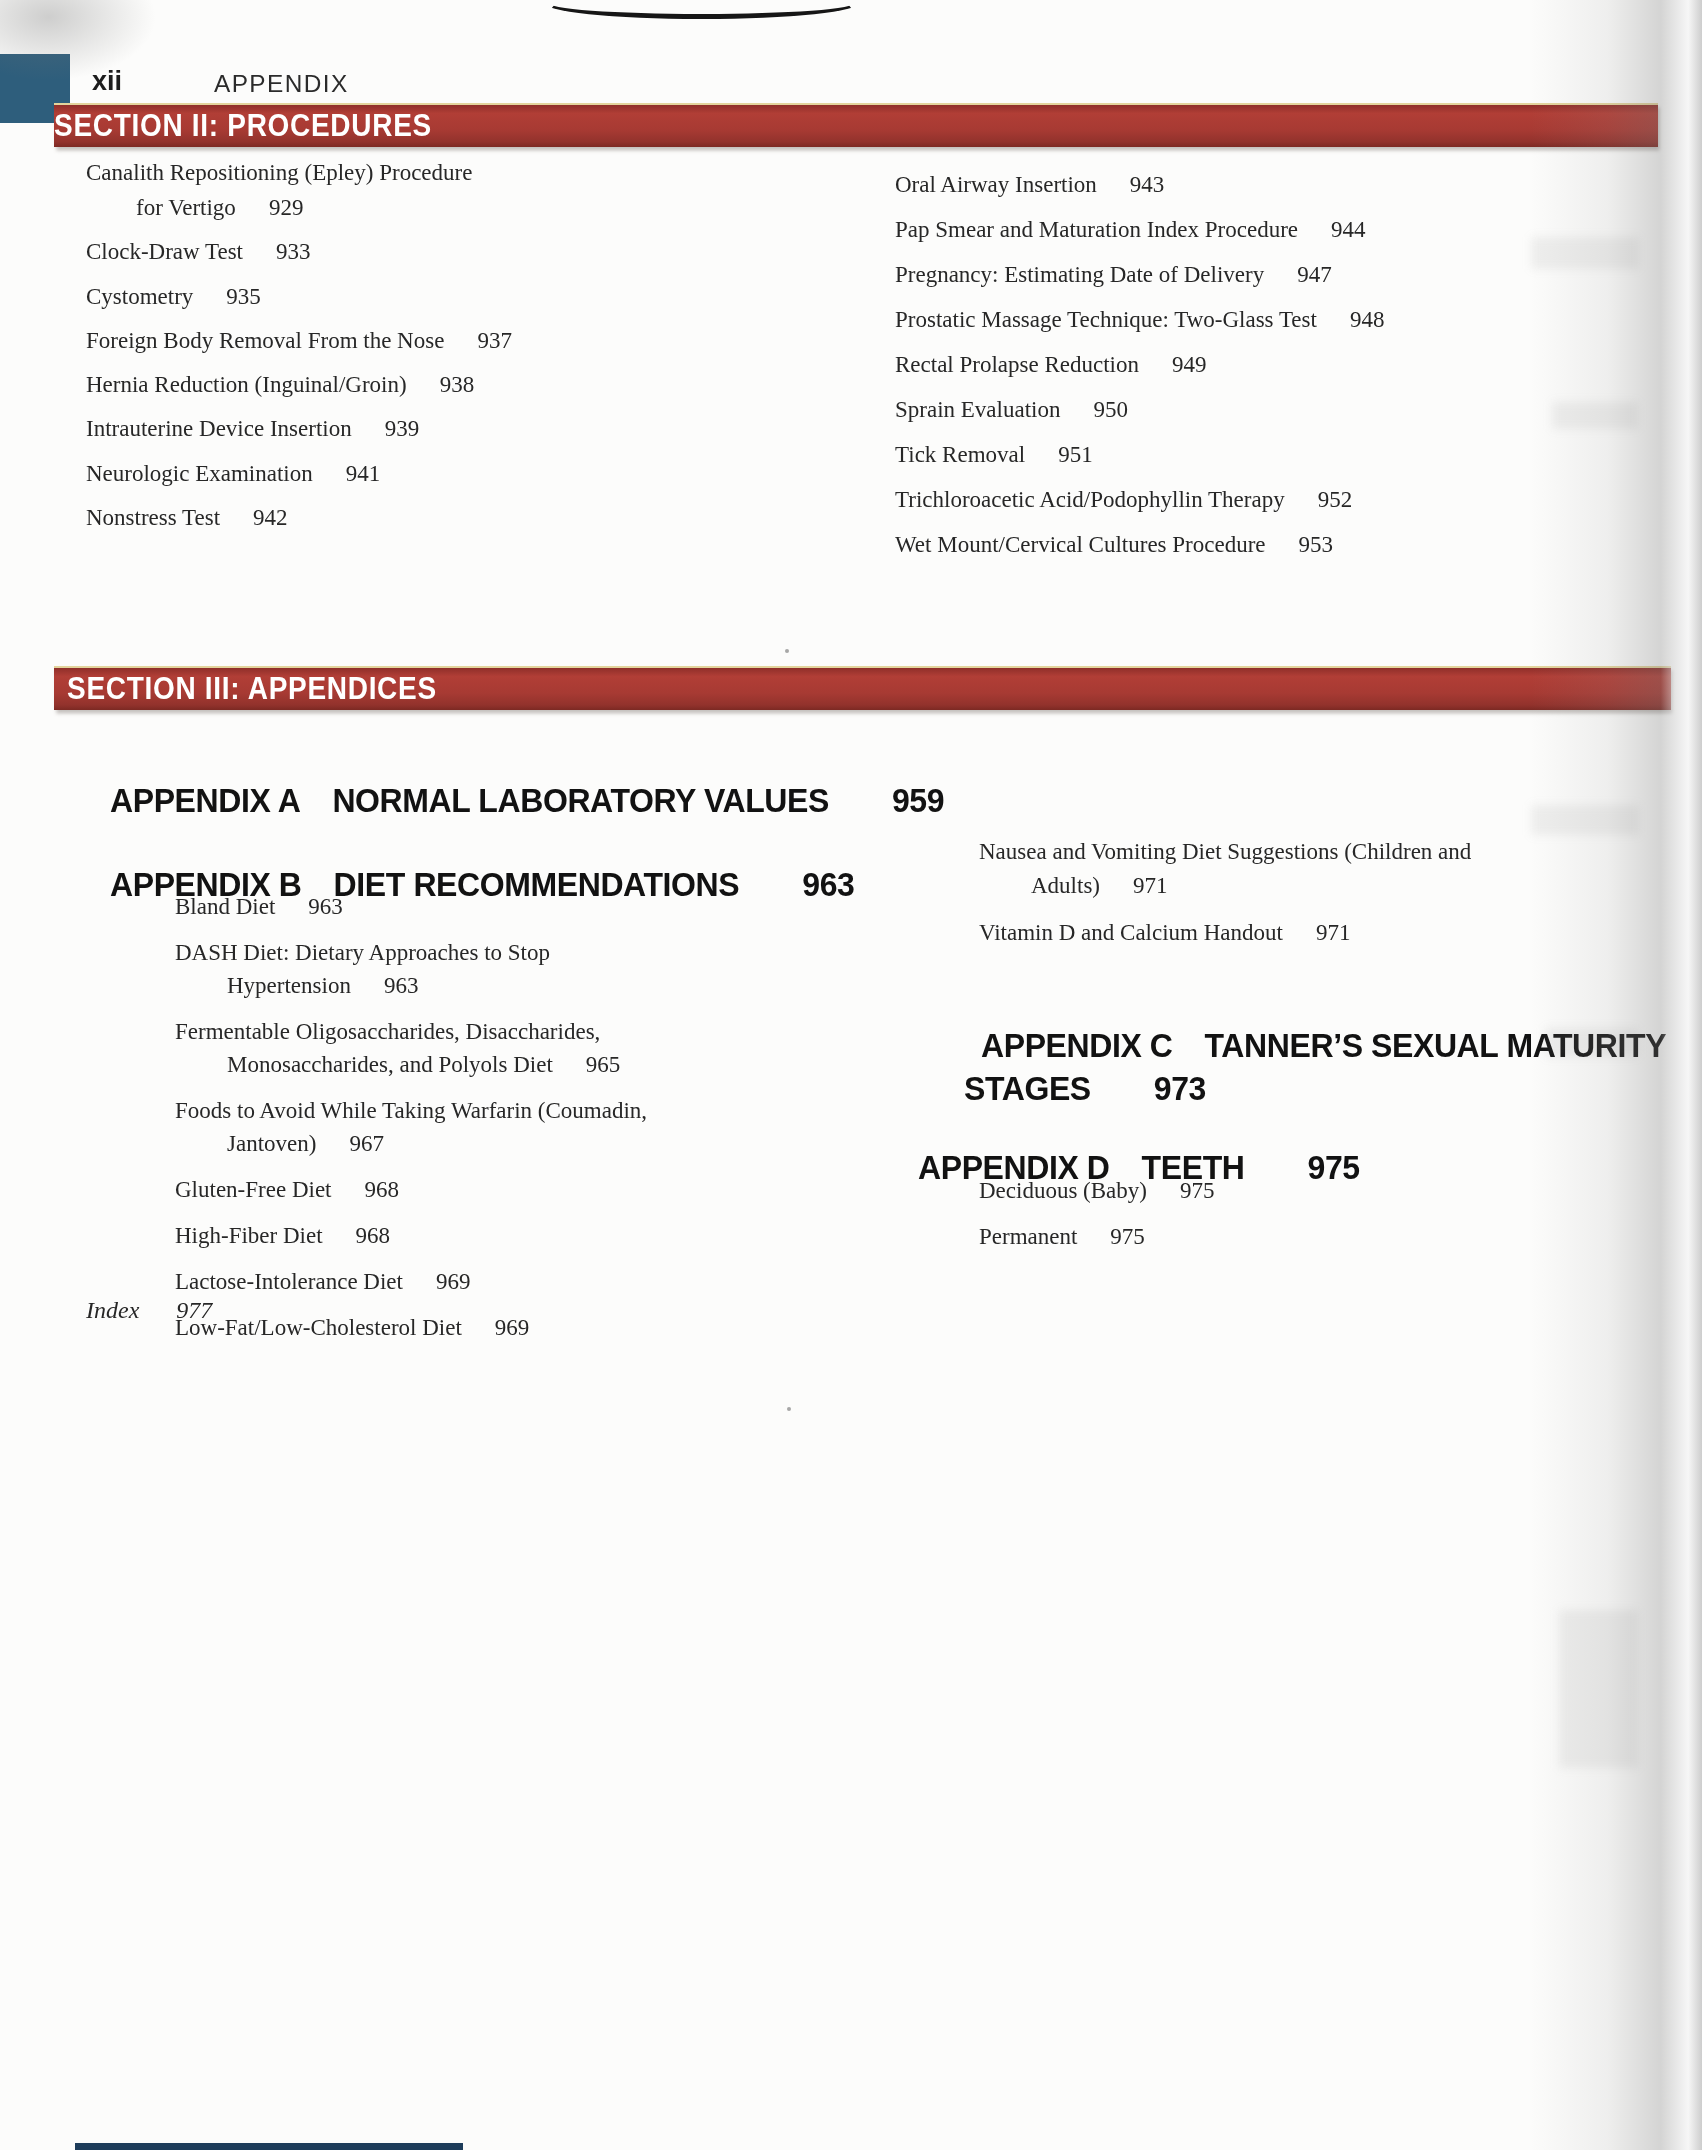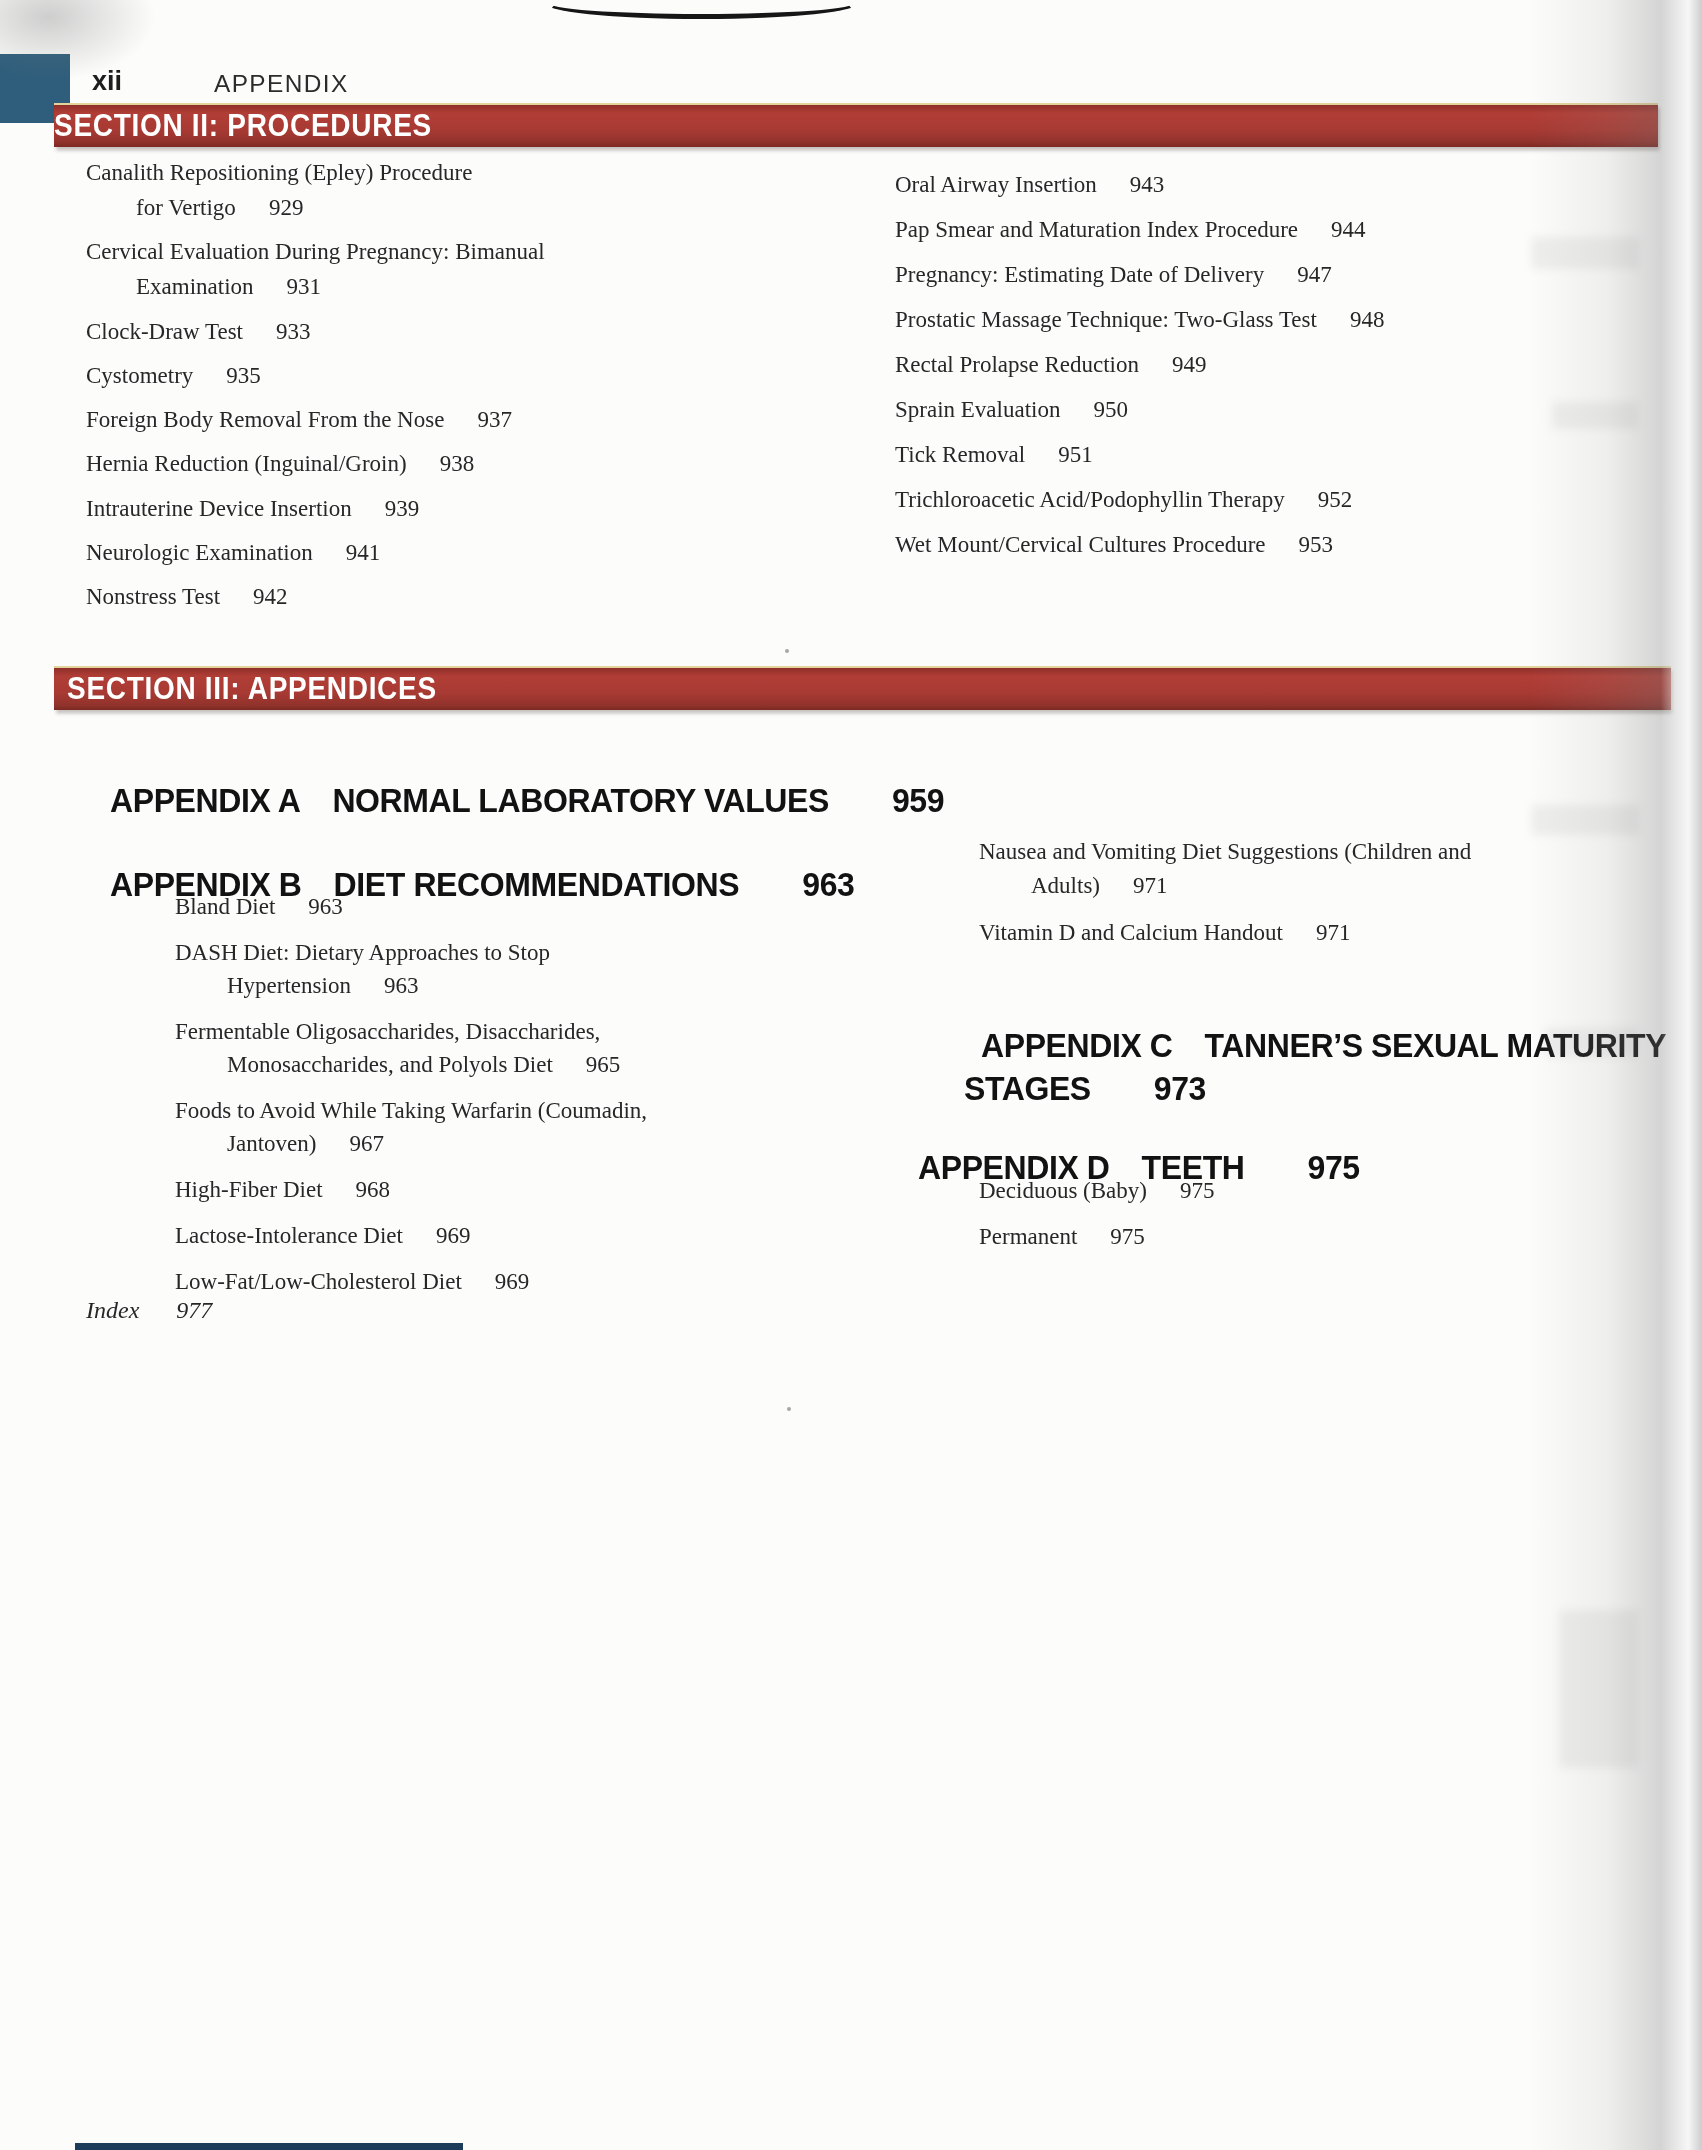--- a/index.html
+++ b/index.html
@@ -86,22 +86,20 @@
 <div class="abs teal-bar"></div>
 <div class="abs curl"></div>
 
 <div class="abs banner" id="banner-procedures">
   <span class="banner-text">SECTION II: PROCEDURES</span>
 </div>
 
 <div class="col" id="proc-left">
   <p class="entry"><span>Canalith Repositioning (Epley) Procedure
 for Vertigo</span><span class="pg">929</span></p>
-  <p class="entry"><span>Cervical Evaluation During Pregnancy: Bimanual
-Examination</span><span class="pg">931</span></p>
   <p class="entry"><span>Clock-Draw Test</span><span class="pg">933</span></p>
   <p class="entry"><span>Cystometry</span><span class="pg">935</span></p>
   <p class="entry"><span>Foreign Body Removal From the Nose</span><span class="pg">937</span></p>
   <p class="entry"><span>Hernia Reduction (Inguinal/Groin)</span><span class="pg">938</span></p>
   <p class="entry"><span>Intrauterine Device Insertion</span><span class="pg">939</span></p>
   <p class="entry"><span>Neurologic Examination</span><span class="pg">941</span></p>
   <p class="entry"><span>Nonstress Test</span><span class="pg">942</span></p>
 </div>
 
 <div class="col col-right" id="proc-right">
@@ -129,20 +127,21 @@
 </div>
 
 <div class="sub" id="apx-b-list">
   <p class="entry"><span>Bland Diet</span><span class="pg">963</span></p>
   <p class="entry"><span>DASH Diet: Dietary Approaches to Stop
 Hypertension</span><span class="pg">963</span></p>
   <p class="entry"><span>Fermentable Oligosaccharides, Disaccharides,
 Monosaccharides, and Polyols Diet</span><span class="pg">965</span></p>
   <p class="entry"><span>Foods to Avoid While Taking Warfarin (Coumadin,
 Jantoven)</span><span class="pg">967</span></p>
+  <p class="entry"><span>Gluten-Free Diet</span><span class="pg">968</span></p>
   <p class="entry"><span>High-Fiber Diet</span><span class="pg">968</span></p>
   <p class="entry"><span>Lactose-Intolerance Diet</span><span class="pg">969</span></p>
   <p class="entry"><span>Low-Fat/Low-Cholesterol Diet</span><span class="pg">969</span></p>
 </div>
 
 <div class="sub" id="apx-b-right">
   <p class="entry"><span>Nausea and Vomiting Diet Suggestions (Children and
 Adults)</span><span class="pg">971</span></p>
   <p class="entry"><span>Vitamin D and Calcium Handout</span><span class="pg">971</span></p>
 </div>

